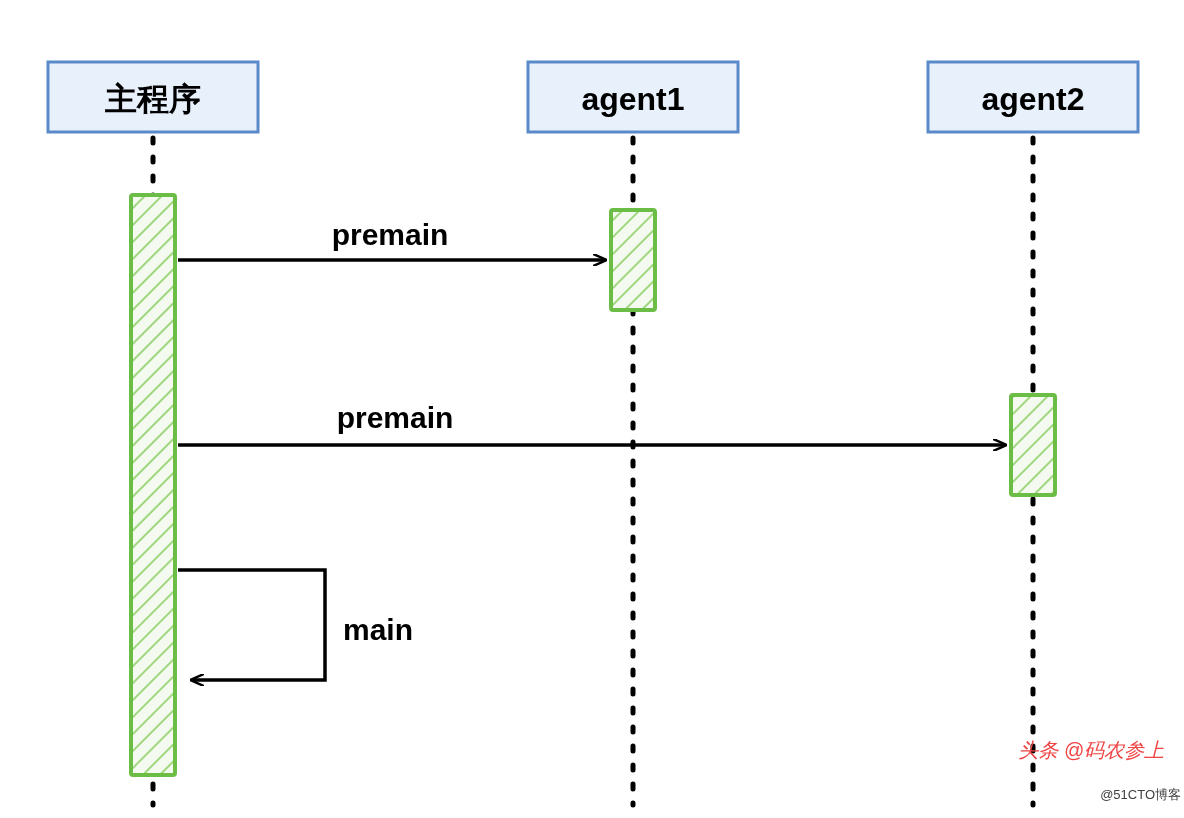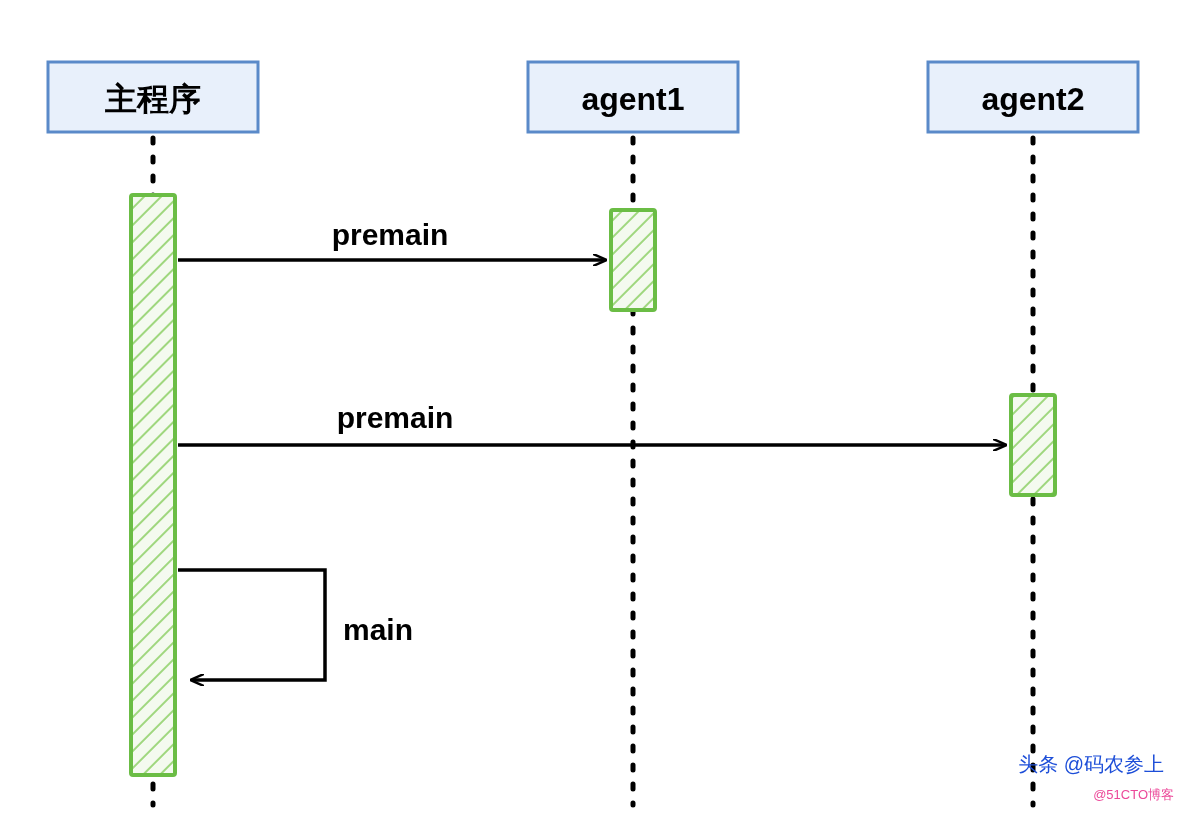--- a/index.html
+++ b/index.html
@@ -12,31 +12,32 @@
       font-family: "Helvetica Neue", Arial, sans-serif;
     }
     svg {
       position: absolute;
       top: 0;
       left: 0;
     }
     .watermark1 {
       position: absolute;
       right: 20px;
-      bottom: 40px;
+      bottom: 54px;
       font-size: 20px;
-      color: #1d4ed8;
+      color: #ef4444;
       font-weight: 400;
+      font-style: italic;
     }
     .watermark2 {
       position: absolute;
-      right: 10px;
+      right: 3px;
       bottom: 14px;
       font-size: 13px;
-      color: #ec4899;
+      color: #404040;
     }
   </style>
 </head>
 <body>
 
 <svg width="1184" height="818" viewBox="0 0 1184 818">
   <defs>
     <pattern id="hatchGreen" patternUnits="userSpaceOnUse" width="12" height="12" patternTransform="rotate(45)">
       <rect width="12" height="12" fill="#f4faef"></rect>
       <line x1="0" y1="0" x2="0" y2="12" stroke="#9fd77e" stroke-width="4"></line>

